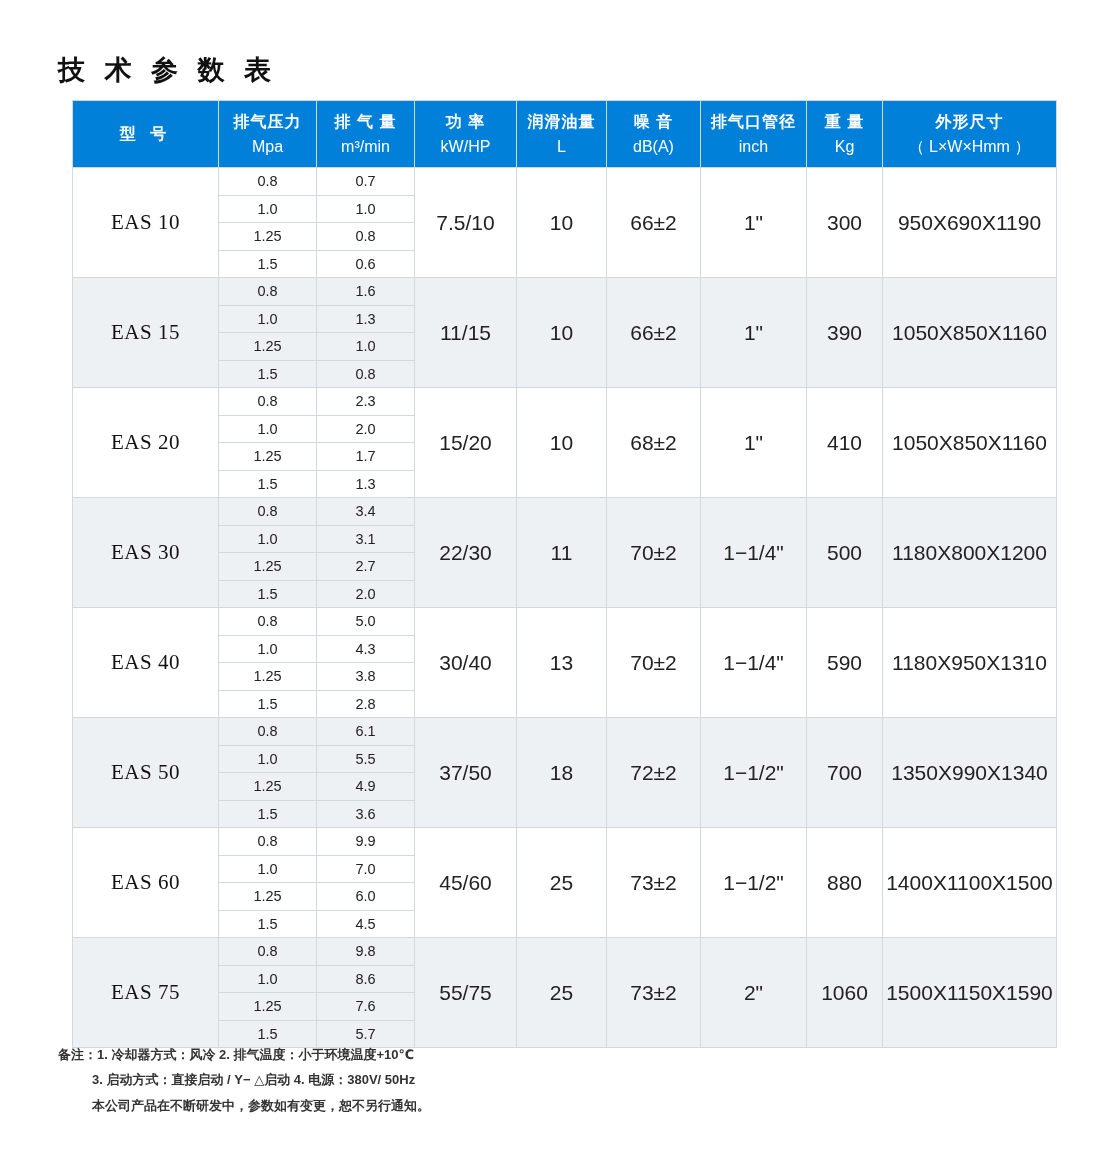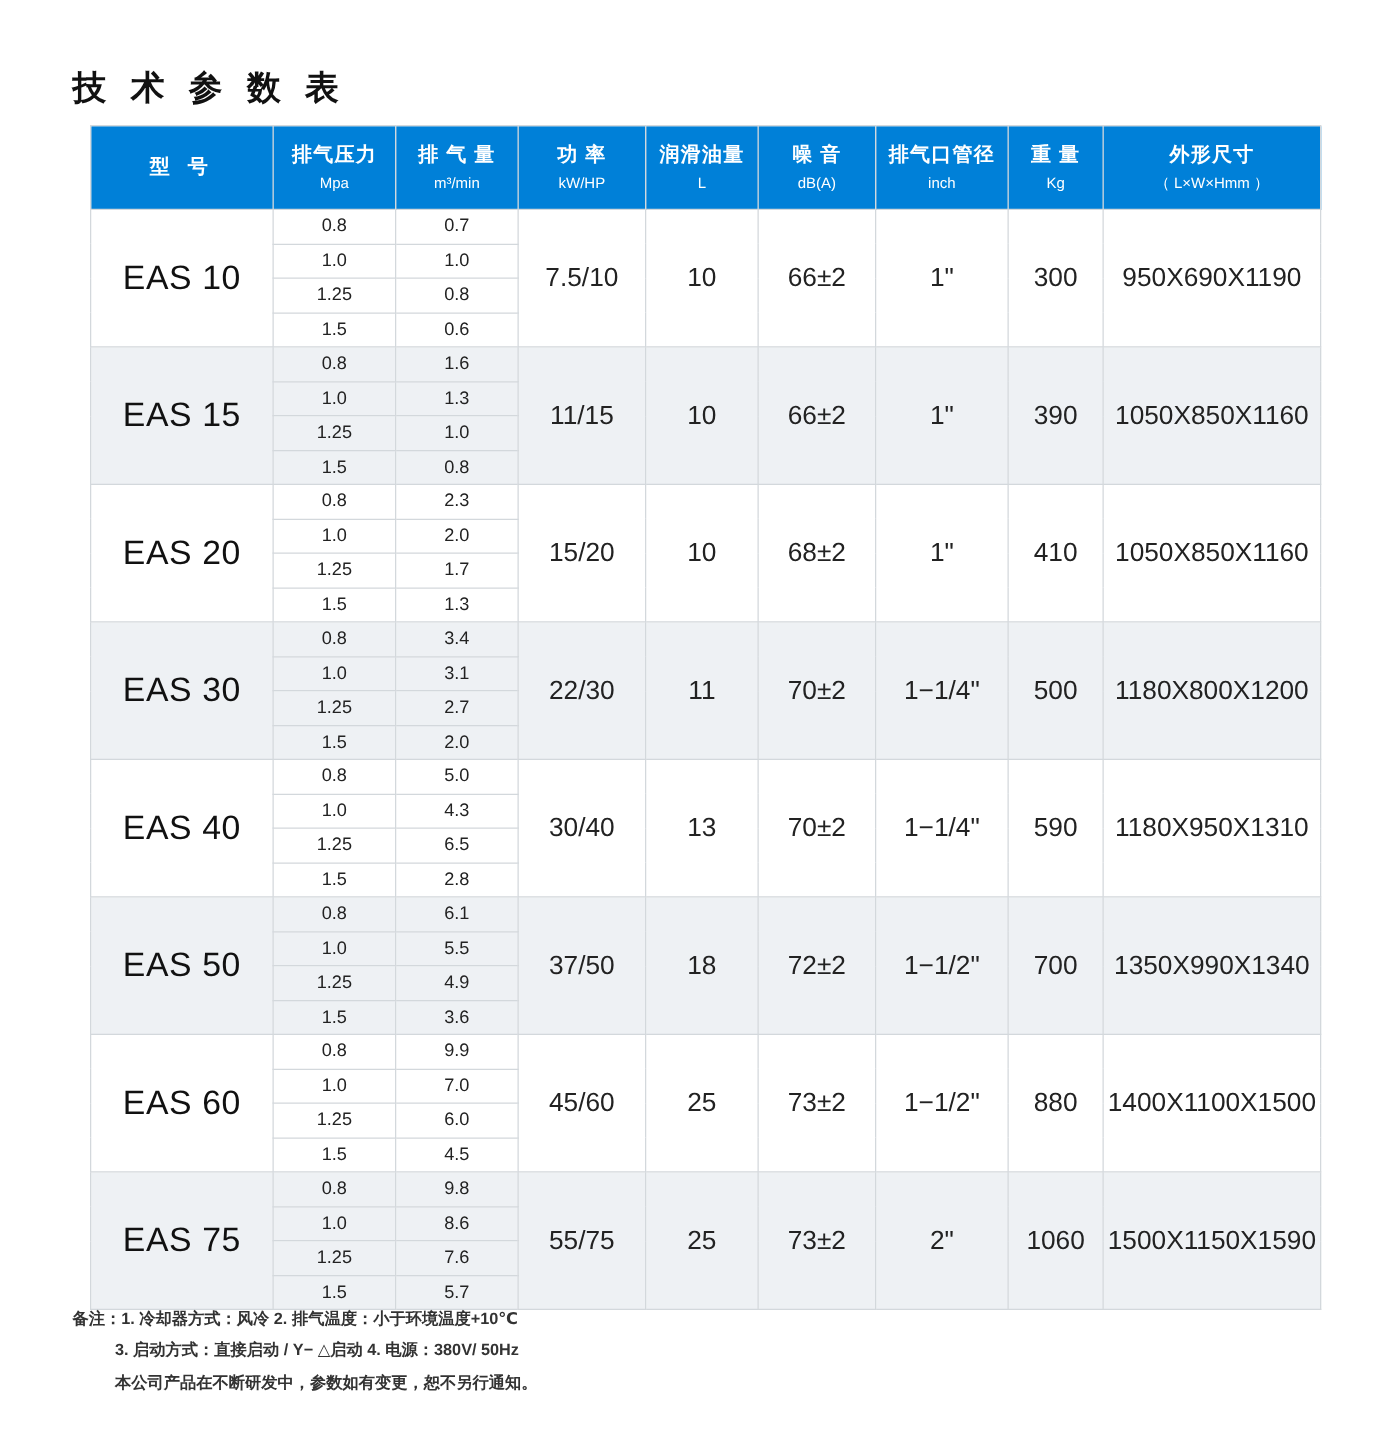--- a/index.html
+++ b/index.html
@@ -58,38 +58,39 @@
   thead .th-main {
     display: block;
     font-size: 16px;
     letter-spacing: 1px;
   }
   thead .th-main.spaced {
     letter-spacing: 5px;
   }
   thead .th-sub {
     display: block;
-    font-size: 12px;
+    font-size: 16px;
     font-weight: normal;
     margin-top: 3px;
   }
   .col-model { width: 146px; }
   .col-press { width: 98px; }
   .col-flow  { width: 98px; }
   .col-power { width: 102px; }
   .col-oil   { width: 90px; }
   .col-noise { width: 94px; }
   .col-port  { width: 106px; }
   .col-weight{ width: 76px; }
   .col-dim   { width: 174px; }
 
   td.model {
-    font-size: 27px;
+    font-size: 21px;
     letter-spacing: 0.5px;
     color: #111;
+    font-family: Liberation Serif, serif;
   }
   td.subcell {
     height: 26.5px;
     font-size: 14.5px;
     color: #222;
   }
   td.val {
     font-size: 21px;
     color: #222;
   }
@@ -269,21 +270,21 @@
           <td class="val" rowspan="4">1−1/4"</td>
           <td class="val" rowspan="4">590</td>
           <td class="val" rowspan="4">1180X950X1310</td>
         </tr>
         <tr class="band-odd">
           <td class="subcell">1.0</td>
           <td class="subcell">4.3</td>
         </tr>
         <tr class="band-odd">
           <td class="subcell">1.25</td>
-          <td class="subcell">6.5</td>
+          <td class="subcell">3.8</td>
         </tr>
         <tr class="band-odd">
           <td class="subcell">1.5</td>
           <td class="subcell">2.8</td>
         </tr>
         <tr class="band-even">
           <td class="model" rowspan="4">EAS 50</td>
           <td class="subcell">0.8</td>
           <td class="subcell">6.1</td>
           <td class="val" rowspan="4">37/50</td>

